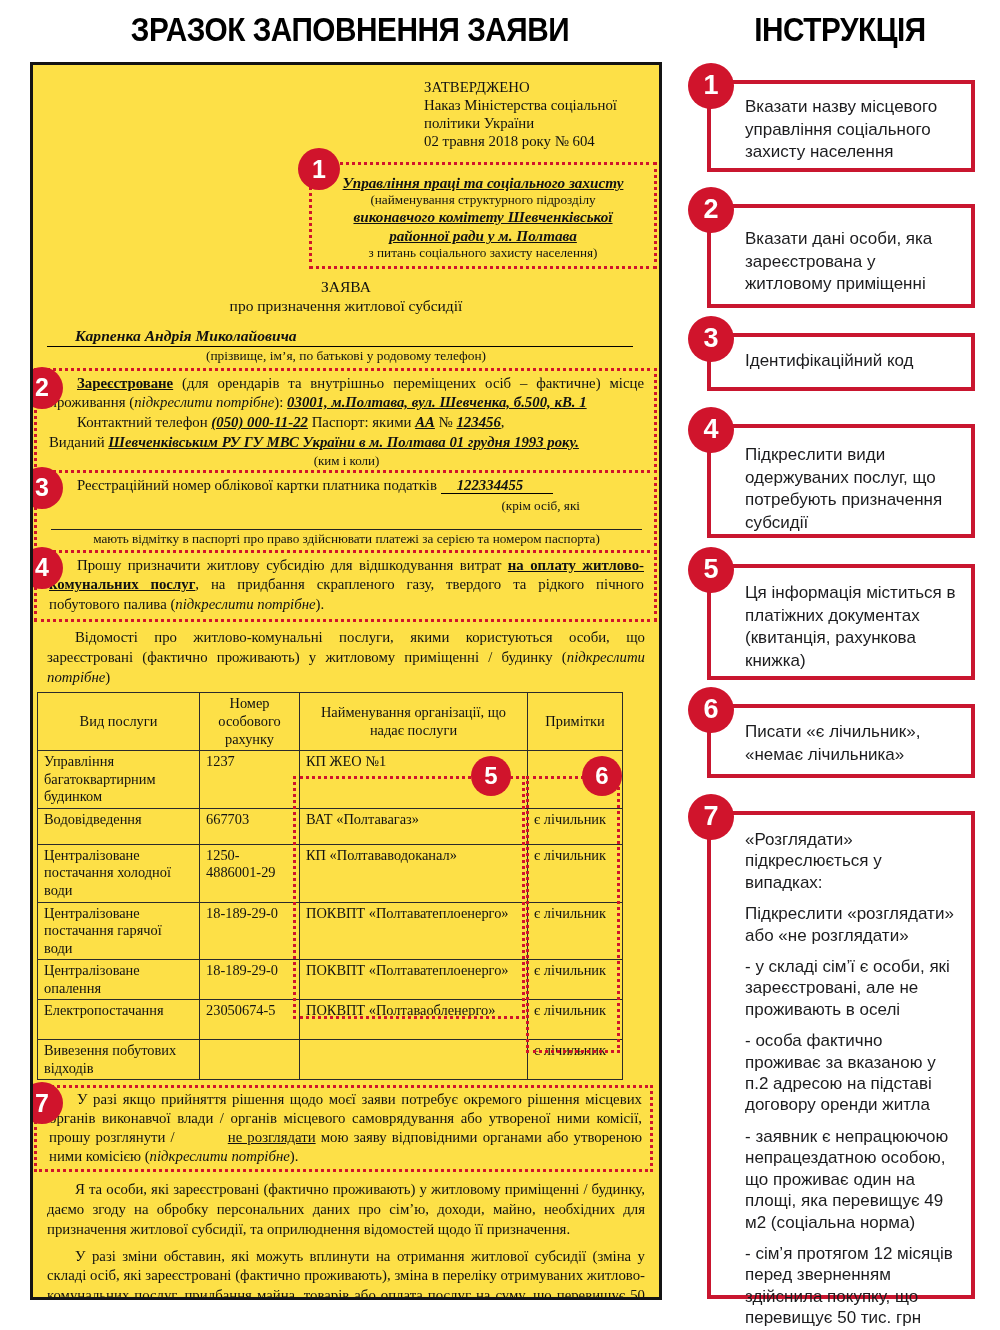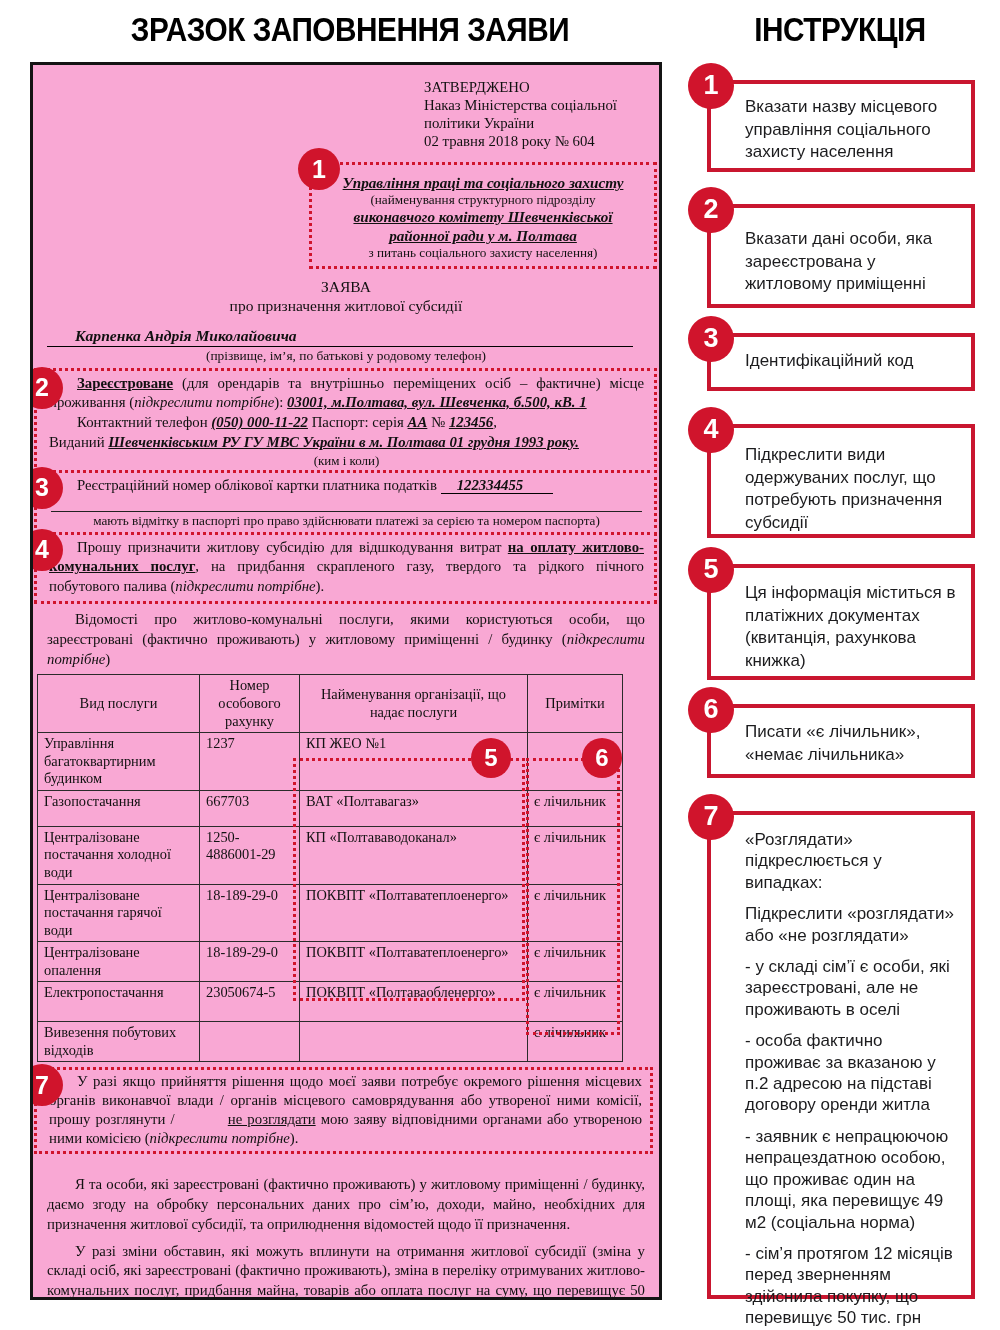--- a/index.html
+++ b/index.html
@@ -10,21 +10,21 @@
   }
   
   .t-sample{position:absolute;top:12px;left:30px;width:640px;text-align:center;
     font-family:"Liberation Sans","DejaVu Sans",sans-serif;font-weight:700;font-size:31px;
     letter-spacing:-0.5px;transform:scale(0.96,1.06);color:#000;}
   .t-instr{position:absolute;top:12px;left:690px;width:300px;text-align:center;
     font-family:"Liberation Sans","DejaVu Sans",sans-serif;font-weight:700;font-size:31px;
     letter-spacing:-0.5px;transform:scale(0.96,1.06);color:#000;}
   
   .document{position:absolute;left:30px;top:62px;width:632px;height:1238px;
-    border:3px solid #141414;background:#f9a8d4;box-sizing:border-box;
+    border:3px solid #141414;background:#fde047;box-sizing:border-box;
     padding:13px 14px 0 14px;overflow:hidden;}
   .approved{margin-left:377px;font-size:14.8px;line-height:1.22;}
   
   .dbox{border:3px dotted #d0142c;position:relative;}
   .dept-box{margin:12px -12px 0 262px;text-align:center;padding:8px 2px 5px 2px;}
   .dept-main{font-weight:700;font-style:italic;text-decoration:underline;font-size:15.2px;line-height:1.25;display:block;}
   .dept-small{font-size:13.2px;line-height:1.15;display:block;}
   .doc-title{text-align:center;margin-top:9px;font-size:15.5px;}
   .doc-sub{text-align:center;font-size:15.5px;margin-top:1px;}
   .name-wrap{border-bottom:1.6px solid #000;margin:12px 12px 0 0;padding:0 0 1px 28px;}
@@ -119,28 +119,29 @@
   <div class="doc-sub">про призначення житлової субсидії</div>
 
   <div class="name-wrap">
     <span class="name">Карпенка Андрія Миколайовича</span>
   </div>
   <div class="name-caption">(прізвище, ім’я, по батькові у родовому телефон)</div>
 
   <div class="dbox box2">
     <div class="dmark m2">2</div>
     <p class="jp"><span class="bu">Зареєстроване</span><span> (для орендарів та внутрішньо переміщених осіб – фактичне) місце проживання (</span><span class="i">підкреслити потрібне</span><span>): </span><span class="biu">03001, м.Полтава, вул. Шевченка, б.500, кВ. 1</span></p>
-    <p class="jp"><span>Контактний телефон </span><span class="biu">(050) 000-11-22</span><span> Паспорт: серія </span><span class="biu">АА</span><span> № </span><span class="biu">123456</span><span>,</span></p>
+    <p class="jp"><span>Контактний телефон </span><span class="biu">(050) 000-11-22</span><span> Паспорт: якими </span><span class="biu">АА</span><span> № </span><span class="biu">123456</span><span>,</span></p>
     <p class="jp noind"><span>Виданий </span><span class="biu">Шевченківським РУ ГУ МВС України в м. Полтава 01 грудня 1993 року.</span></p>
     <div class="cap-center">(ким і коли)</div>
   </div>
 
   <div class="dbox box3">
     <div class="dmark m3">3</div>
     <p class="jp noind" style="text-indent:28px;"><span>Реєстраційний номер облікової картки платника податків </span><span class="fill-value">122334455</span></p>
+    <div class="tax-note-right">(крім осіб, які</div>
     <div class="tax-rule"></div>
     <div class="tax-caption">мають відмітку в паспорті про право здійснювати платежі за серією та номером паспорта)</div>
   </div>
 
   <div class="dbox box4">
     <div class="dmark m4">4</div>
     <p class="jp"><span>Прошу призначити житлову субсидію для відшкодування витрат </span><span class="bu">на оплату житлово-комунальних послуг</span><span>, на придбання скрапленого газу, твердого та рідкого пічного побутового палива (</span><span class="i">підкреслити потрібне</span><span>).</span></p>
   </div>
 
   <p class="jp services-intro"><span>Відомості про житлово-комунальні послуги, якими користуються особи, що зареєстровані (фактично проживають) у житловому приміщенні / будинку (</span><span class="i">підкреслити потрібне</span><span>)</span></p>
@@ -162,21 +163,21 @@
         </tr>
       </thead>
       <tbody>
           <tr>
             <td>Управління багатоквартирним будинком</td>
             <td>1237</td>
             <td>КП ЖЕО №1</td>
             <td></td>
           </tr>
           <tr>
-            <td>Газопостачання</td>
+            <td>Водовідведення</td>
             <td>667703</td>
             <td>ВАТ «Полтавагаз»</td>
             <td>є лічильник</td>
           </tr>
           <tr>
             <td>Централізоване постачання холодної води</td>
             <td>1250-4886001-29</td>
             <td>КП «Полтававодоканал»</td>
             <td>є лічильник</td>
           </tr>
@@ -210,21 +211,21 @@
     <div class="ov ov6"></div>
     <div class="tmark t5">5</div>
     <div class="tmark t6">6</div>
   </div>
 
   <div class="dbox box7">
     <div class="dmark m7">7</div>
     <p class="jp"><span>У разі якщо прийняття рішення щодо моєї заяви потребує окремого рішення місцевих органів виконавчої влади / органів місцевого самоврядування або утвореної ними комісії, прошу розглянути / </span><span class="u">не розглядати</span><span> мою заяву відповідними органами або утвореною ними комісією (</span><span class="i">підкреслити потрібне</span><span>).</span></p>
   </div>
 
-  <p class="jp" style="margin-top:21px;">Я та особи, які зареєстровані (фактично проживають) у житловому приміщенні / будинку, даємо згоду на обробку персональних даних про сім’ю, доходи, майно, необхідних для призначення житлової субсидії, та оприлюднення відомостей щодо її призначення.</p>
+  <p class="jp" style="margin-top:8px;">Я та особи, які зареєстровані (фактично проживають) у житловому приміщенні / будинку, даємо згоду на обробку персональних даних про сім’ю, доходи, майно, необхідних для призначення житлової субсидії, та оприлюднення відомостей щодо її призначення.</p>
   <p class="jp" style="margin-top:7px;">У разі зміни обставин, які можуть вплинути на отримання житлової субсидії (зміна у складі осіб, які зареєстровані (фактично проживають), зміна в переліку отримуваних житлово-комунальних послуг, придбання майна, товарів або оплата послуг на суму, що перевищує 50 тис. гривень), зобов’язуюся протягом місяця повідомити про це структурний підрозділ з питань соціального захисту населення.</p>
 
 </div>
 
 <div class="ibox ib1">
   <div class="imarker">1</div>
   <p>Вказати назву місцевого управління соціального захисту населення</p>
 </div>
 <div class="ibox ib2">
   <div class="imarker">2</div>

